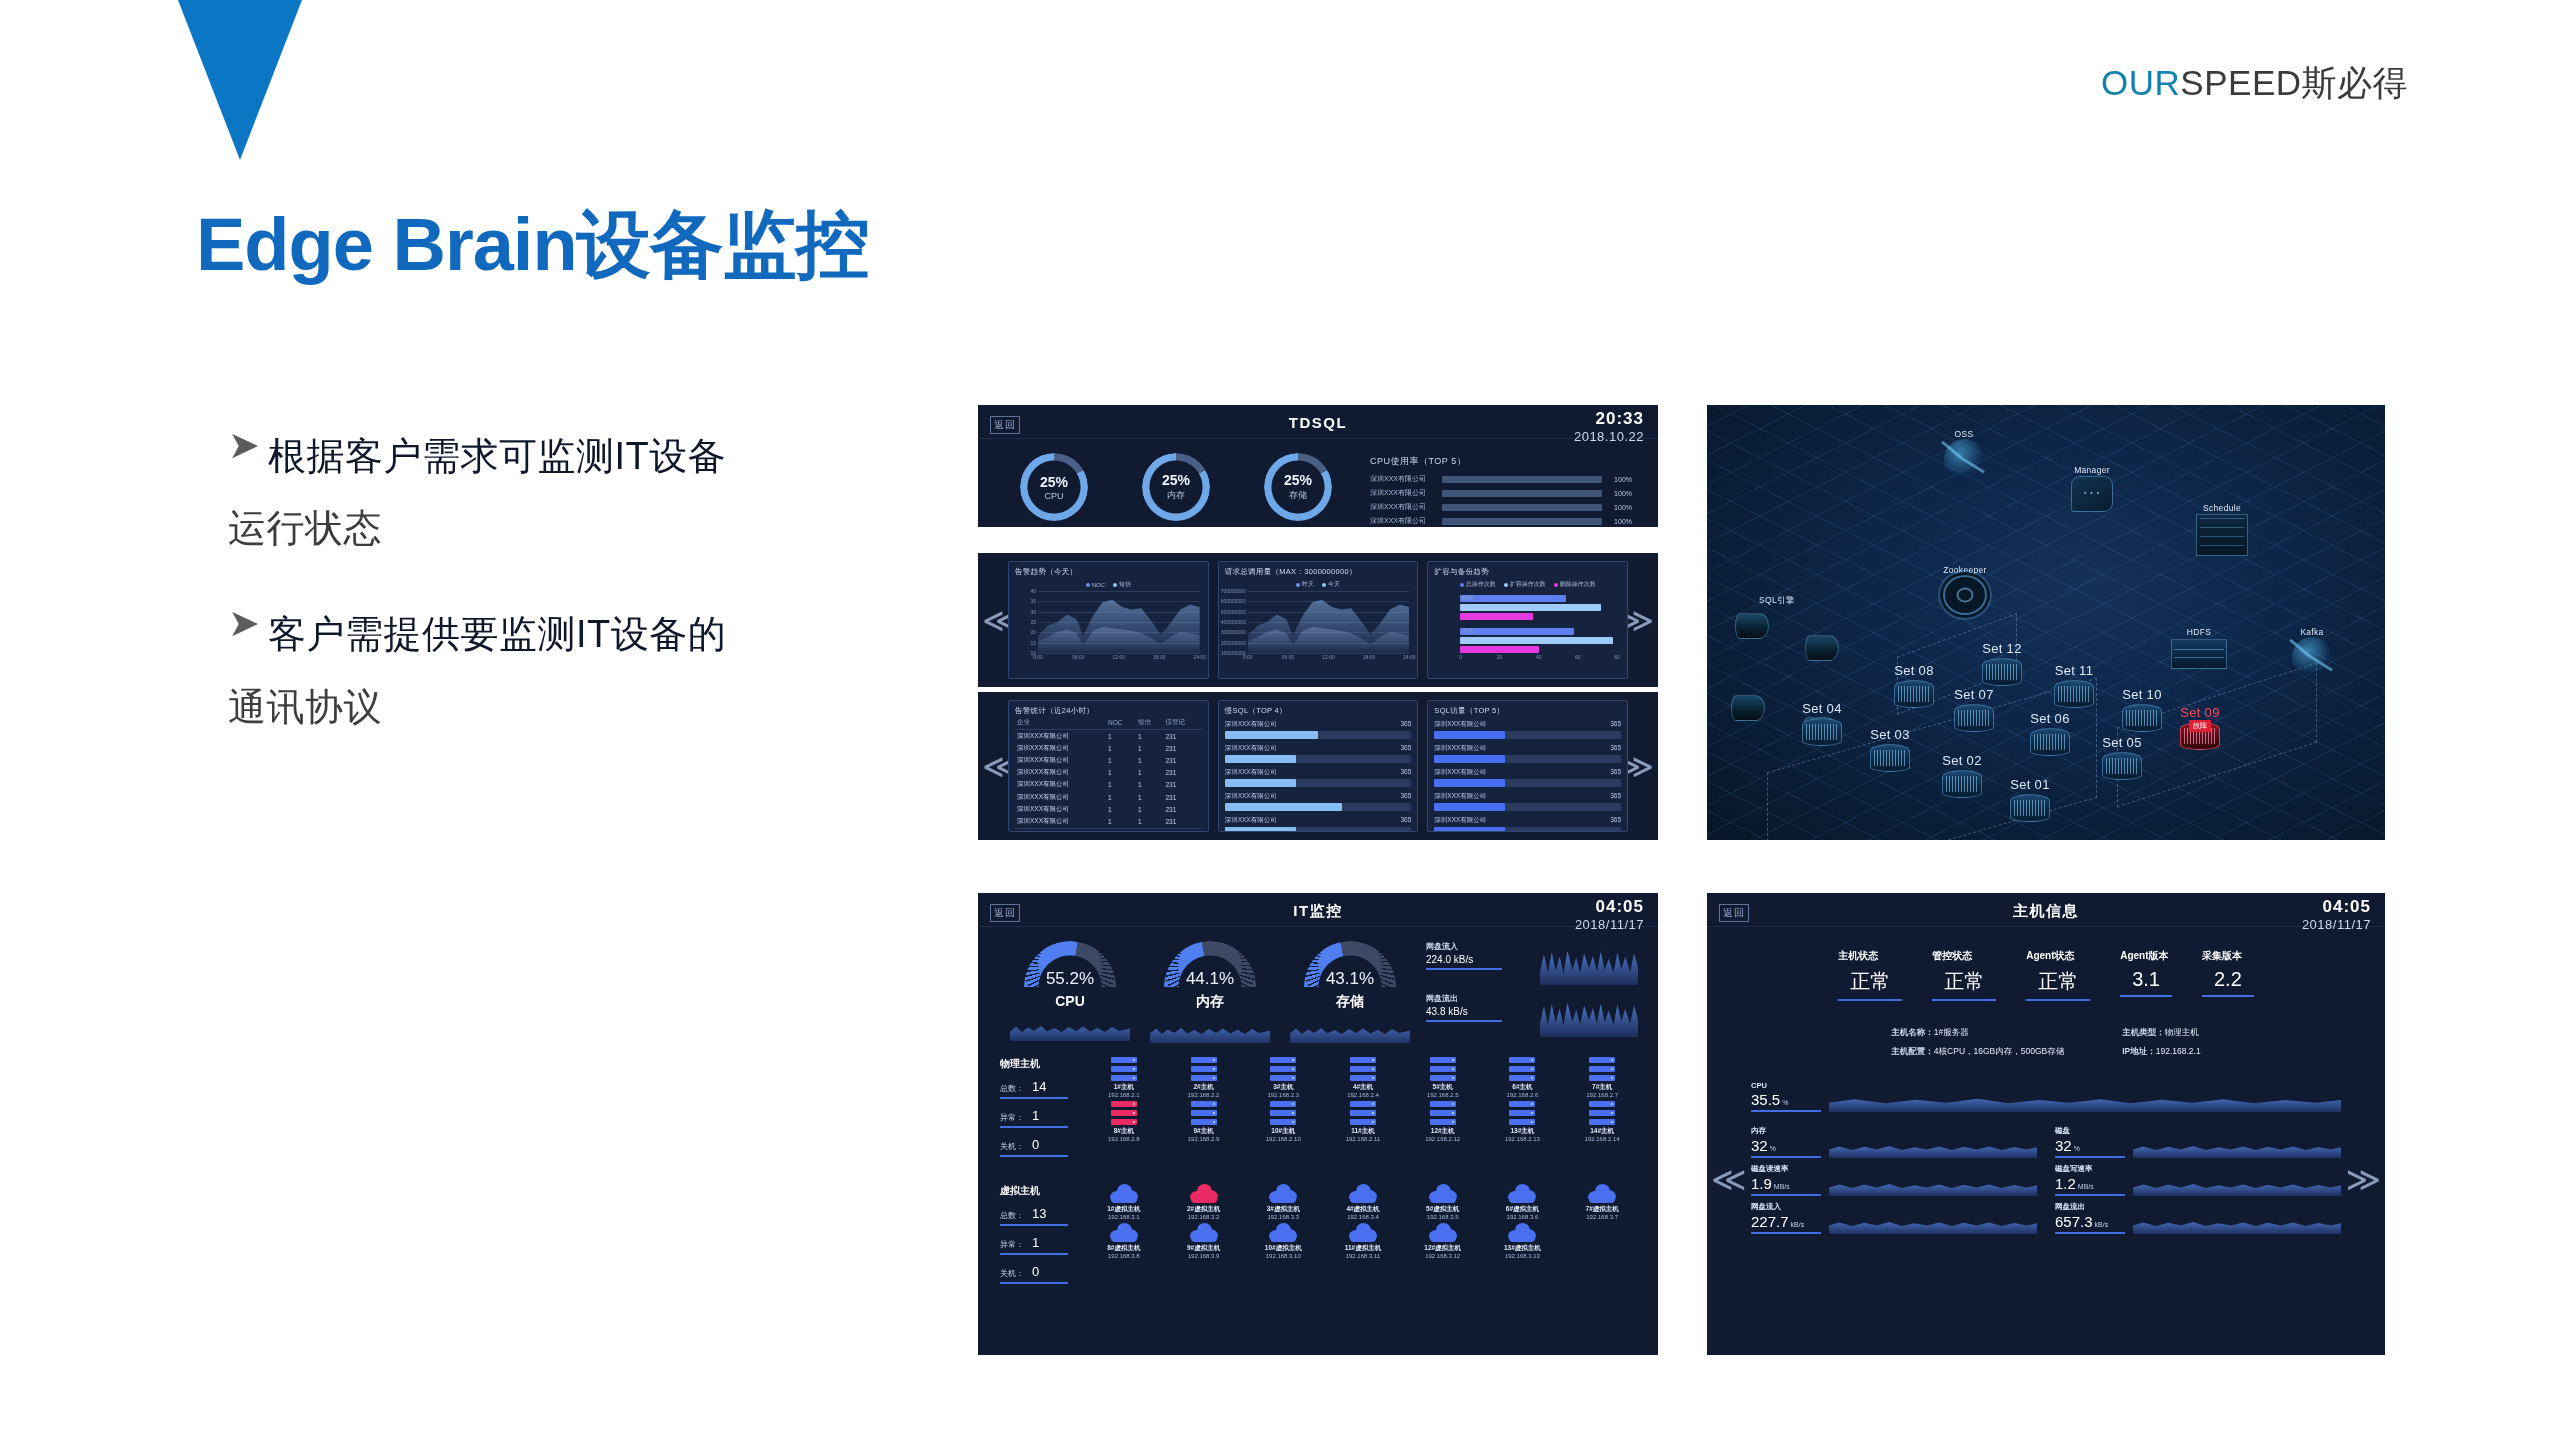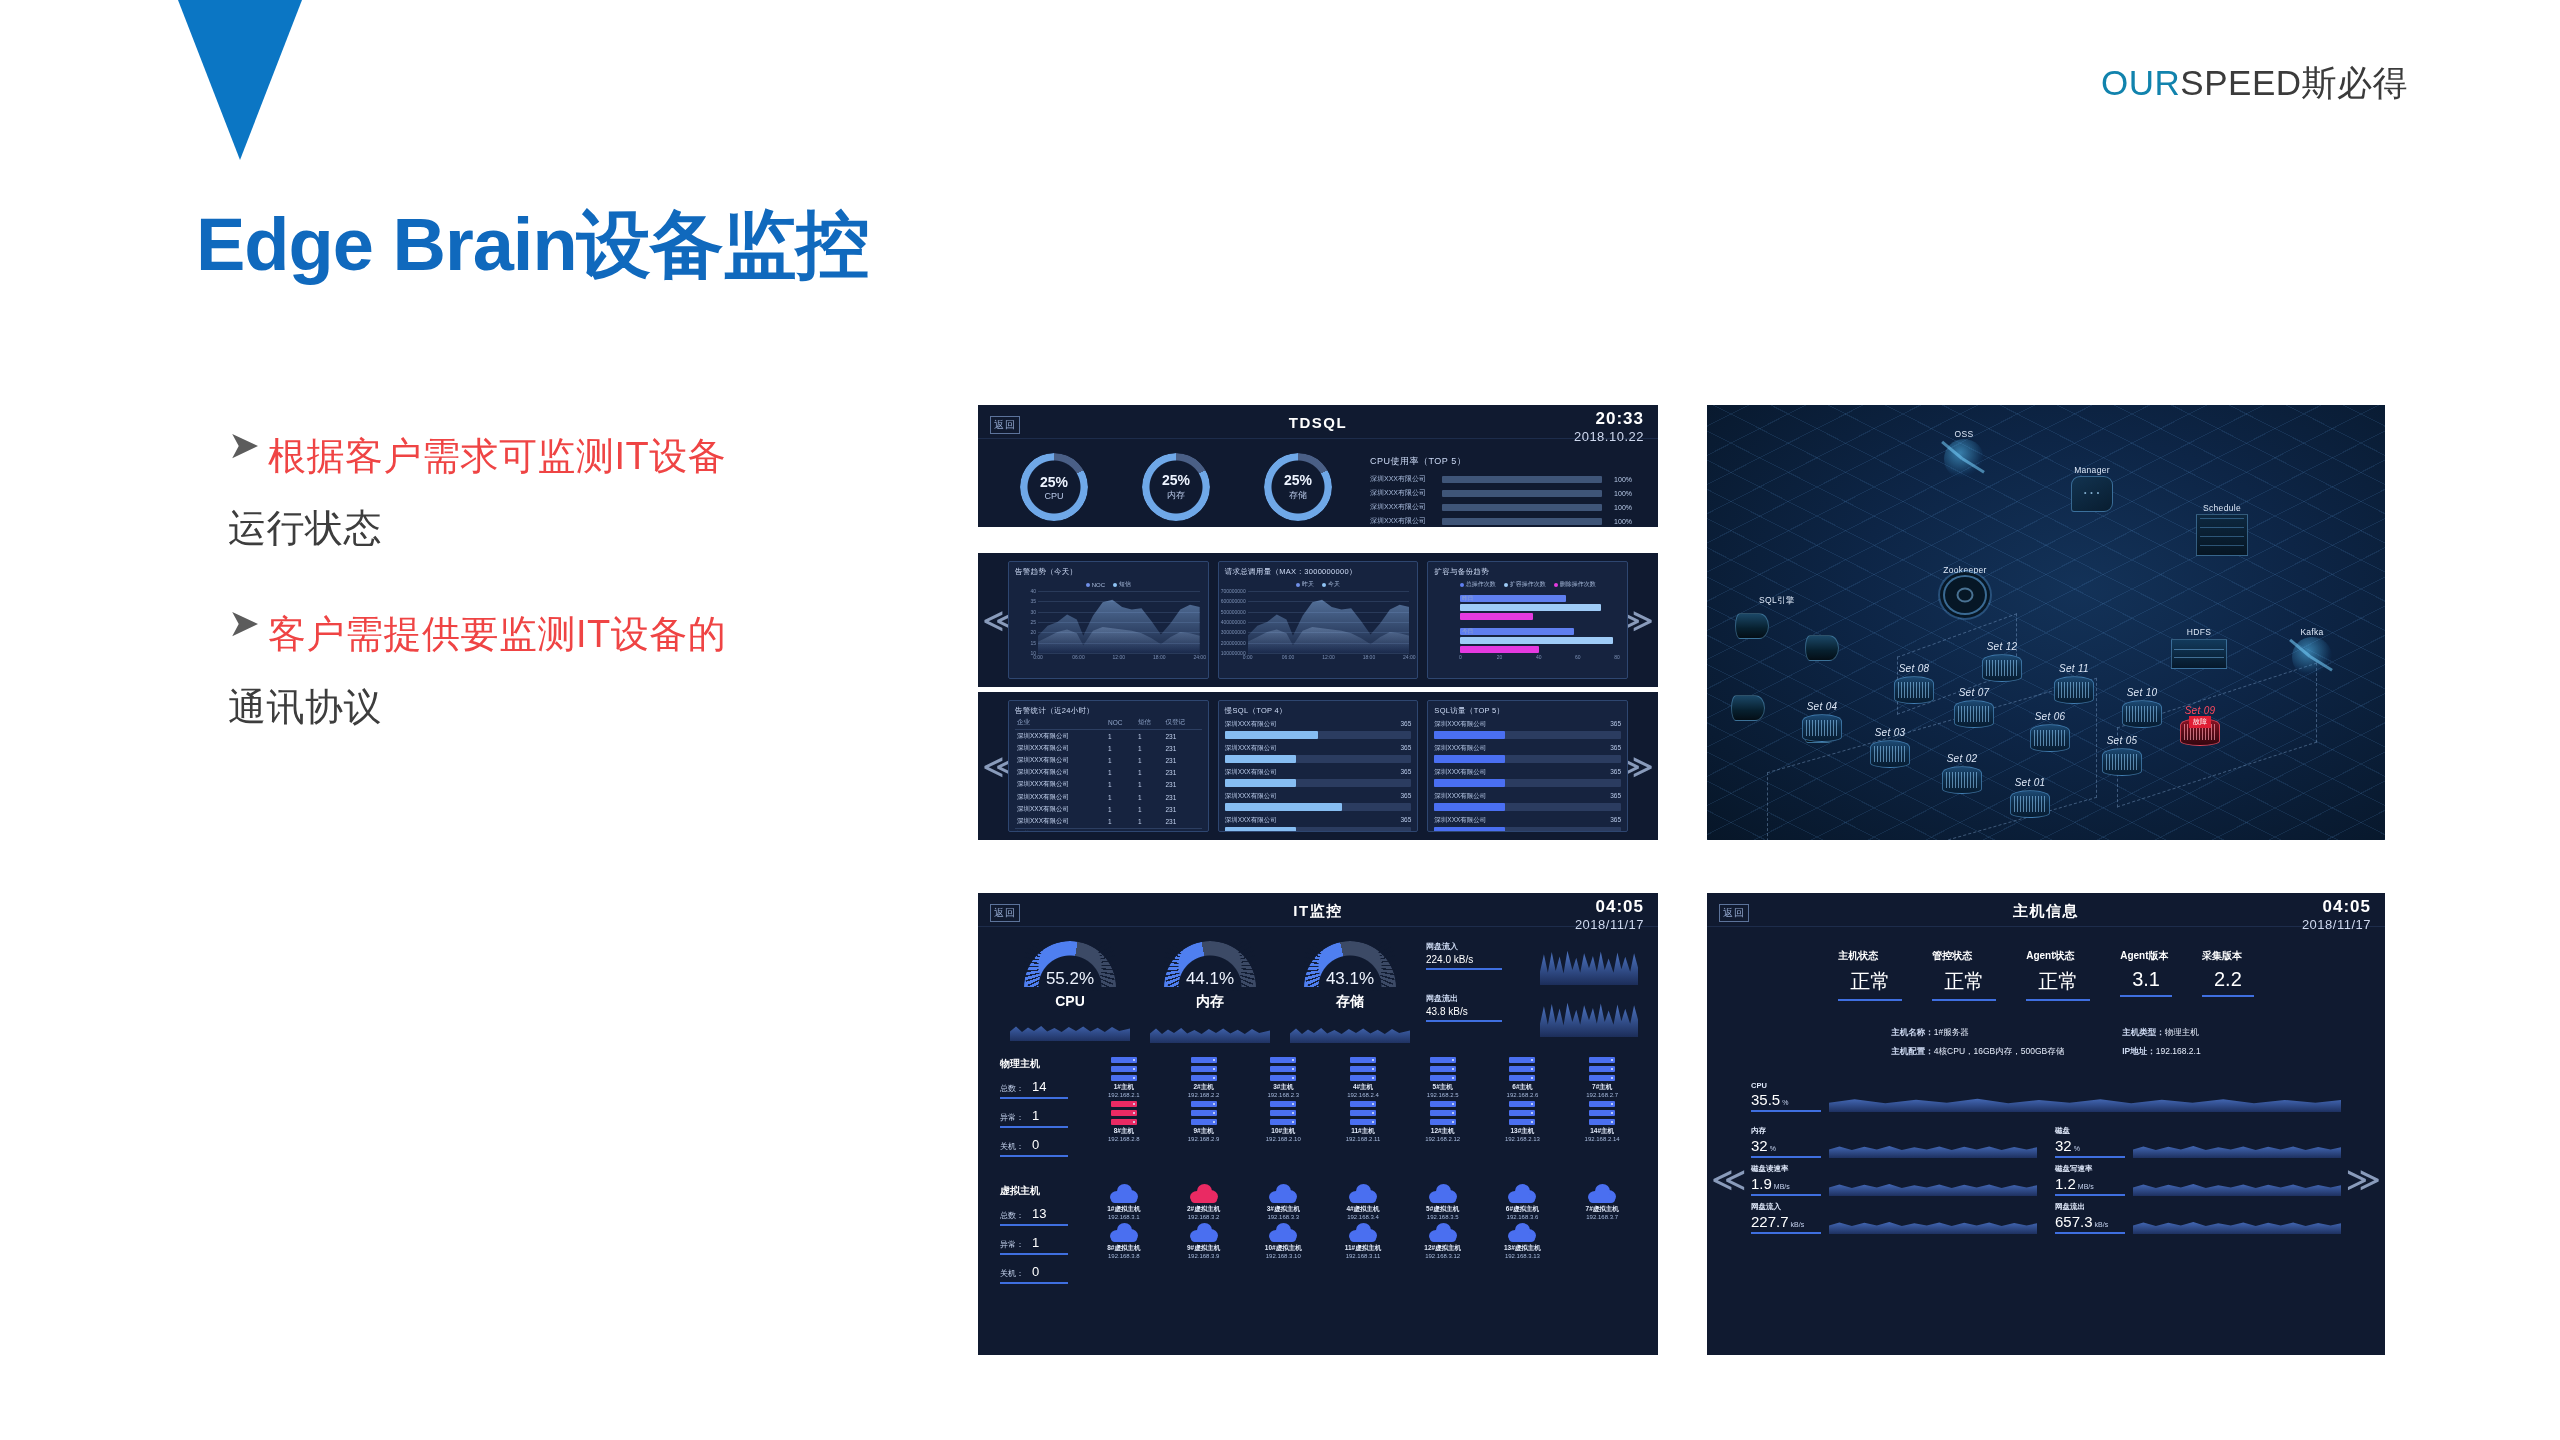--- a/index.html
+++ b/index.html
@@ -35,21 +35,21 @@
 
   
   .bullets { position: absolute; left: 228px; top: 420px; width: 680px; }
   .bullet-block { margin-bottom: 34px; }
   .bullet-row { display: flex; align-items: flex-start; }
   .bullet-arrow {
     flex: none; width: 40px; font-size: 38px; line-height: 1.35;
     color: #5c5c5c;
   }
   .bullet-text {
-    font-size: 38px; line-height: 1.9; color: #ef4444;
+    font-size: 38px; line-height: 1.9; color: #0f172a;
     letter-spacing: .5px;
   }
   .bullet-cont { font-size: 38px; line-height: 1.9; color: #3d3d3d; letter-spacing: .5px; }
 
   
   .dash {
     position: absolute;
     background: #101a30;
     overflow: hidden;
     color: #dbe6ff;
@@ -156,21 +156,21 @@
       radial-gradient(ellipse at 55% 42%, #133258 0%, #0d2546 42%, #071628 100%);
   }
   .arch-grid {
     position: absolute; inset: 0;
     background-image:
       repeating-linear-gradient(27deg, rgba(95,160,225,.13) 0 1px, transparent 1px 26px),
       repeating-linear-gradient(-27deg, rgba(95,160,225,.13) 0 1px, transparent 1px 26px);
   }
   .node { position: absolute; text-align: center; }
   .node-lbl { font-size: 8.5px; color: #dfe9f8; white-space: nowrap; letter-spacing: .3px; }
-  .node-lbl.small { font-size: 10px; font-style: italic; }
+  .node-lbl.small { font-size: 13px; }
   .node-lbl.red { color: #ff4a5e; }
   .cyl {
     width: 40px; height: 28px; margin: 2px auto 0;
     background: linear-gradient(180deg, #1d4a74 0%, #0d2c49 45%, #071d33 100%);
     border-radius: 50% / 26% 26% 18% 18%;
     border: 1px solid rgba(110,190,255,.45);
     position: relative;
   }
   .cyl::before {
     content: ""; position: absolute; left: 3px; right: 3px; top: 5px; height: 16px;

